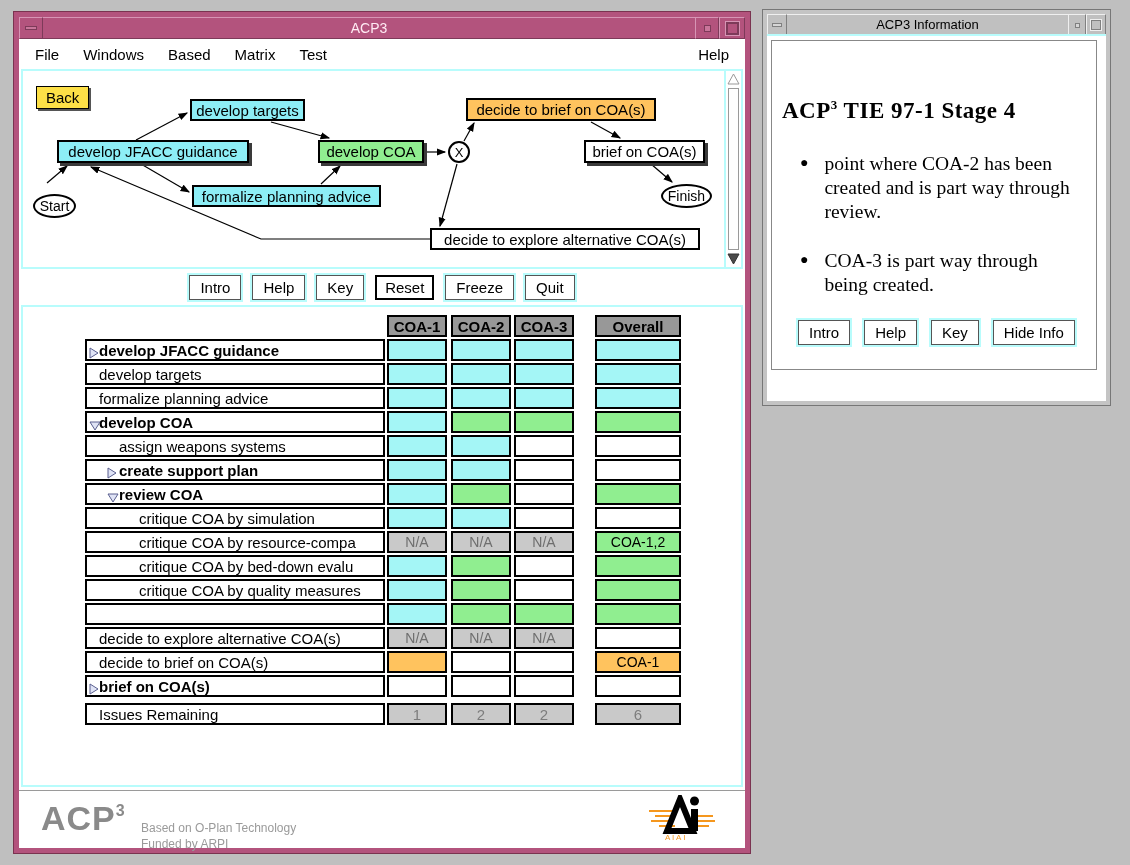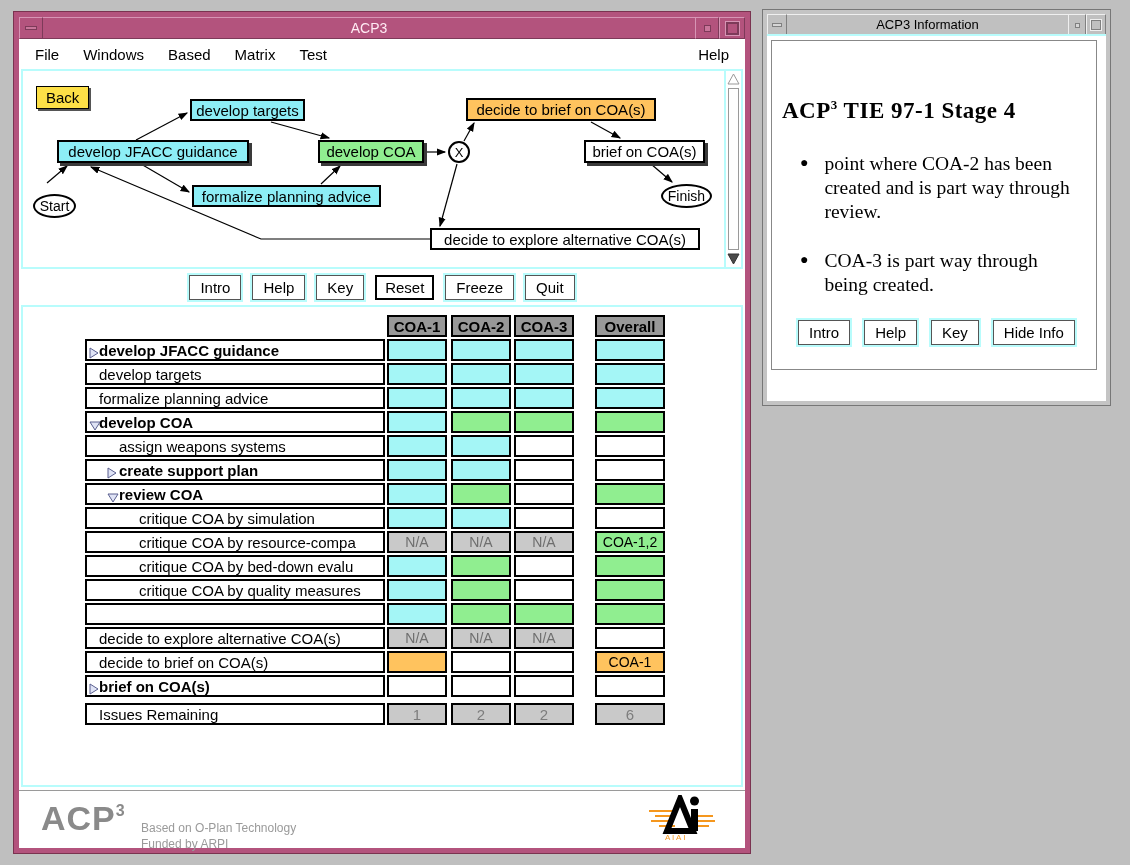--- a/index.html
+++ b/index.html
@@ -110,21 +110,21 @@
   }
   .mx-label.ghost { border-color:transparent; cursor:default; }
   .mx-label .exp { position:absolute; top:4px; }
   .mx-cell {
     width:60px; border:2px solid #000; display:flex; align-items:center; justify-content:center;
     font-size:14px; cursor:pointer;
   }
   .mx-cell.m1 { margin-left:2px; }
   .mx-cell.m2 { margin-left:4px; }
   .mx-cell.m3 { margin-left:3px; }
-  .mx-cell.overall { margin-left:21px; width:70px; }
+  .mx-cell.overall { margin-left:21px; width:86px; }
   .mx-cell.cyan { background:var(--cell-cyan); }
   .mx-cell.green { background:var(--green); }
   .mx-cell.orange { background:var(--orange); }
   .mx-cell.white { background:#fff; }
   .mx-cell.na { background:var(--na); color:#6e6e6e; }
   .mx-cell.hdr { background:var(--hdr); color:#000; font-weight:bold; font-size:15px; cursor:default; }
   .mx-cell.ic { background:var(--na); color:#7d7d7d; font-size:15px; cursor:default; }
   .mx-row.issues { margin-top:6px;justify-content:center; }
   .bold { font-weight:bold; }
 

